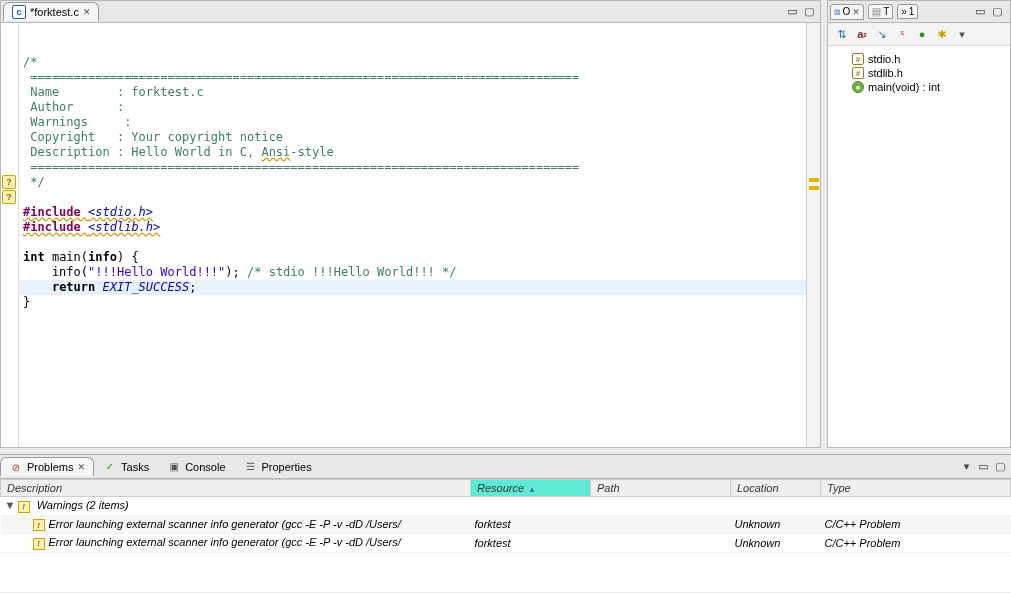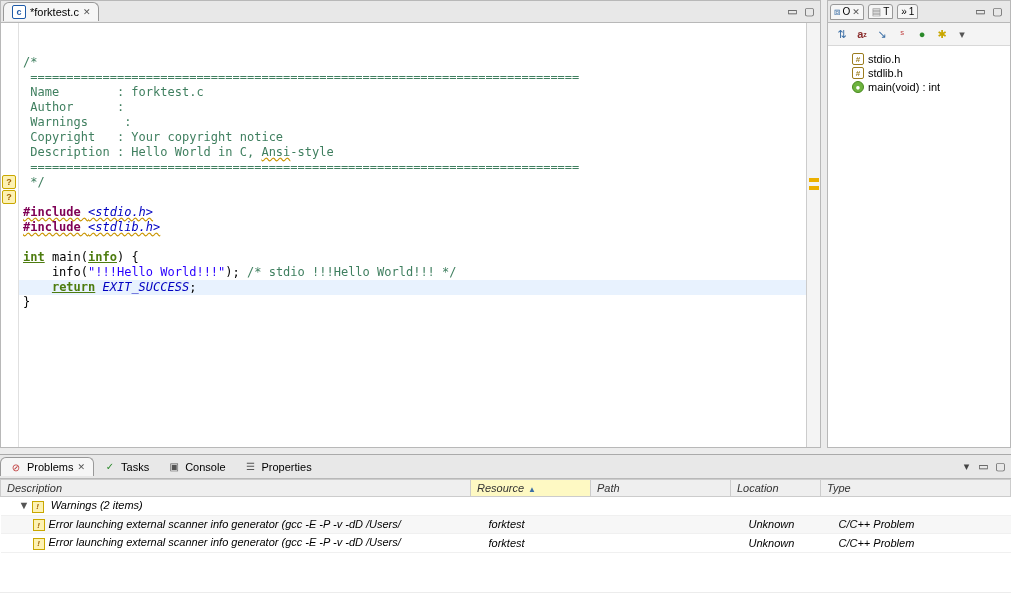--- a/index.html
+++ b/index.html
@@ -13,21 +13,21 @@
   .tab-close { font-size: 9px; color: #555; cursor: pointer; }
   .editor-toolbuttons { margin-left: auto; display: flex; gap: 2px; padding-right: 3px; }
   .tb-btn { width: 15px; height: 15px; display: flex; align-items: center; justify-content: center; font-size: 11px; color: #444; cursor: pointer; border: 1px solid transparent; }
   .editor-body { flex: 1; display: flex; overflow: hidden; position: relative; }
   .gutter { width: 18px; background: #fff; border-right: 1px solid #e0e0e0; position: relative; }
   .gutter .marker { position: absolute; left: 1px; width: 14px; height: 14px; display: flex; align-items: center; justify-content: center; font-size: 9px; font-weight: bold; background: #fdf2b3; border: 1px solid #c9a700; color: #a06000; border-radius: 2px; }
   .code { flex: 1; font-family: "Monaco","Menlo",monospace; font-size: 12px; line-height: 15px; padding: 2px 4px; white-space: pre; color: #000; position: relative; }
   .code .cursor-line { position: absolute; left: 0; right: 0; height: 15px; background: #e8f2fe; z-index: 0; }
   .code pre { position: relative; z-index: 1; margin: 0; font-family: inherit; }
   .c-comment { color: #3f7f5f; }
-  .c-keyword { color: #4d7c0f; font-weight: bold; text-decoration: underline; }
+  .c-keyword { color: #000000; font-weight: bold; }
   .c-string { color: #2a00ff; }
   .c-include { color: #7f0055; font-weight: bold; }
   .c-macro { color: #0000c0; font-style: italic; }
   .wavy { text-decoration: underline wavy #c99400; }
   .overview-ruler { width: 14px; background: #f4f4f4; border-left: 1px solid #ccc; position: relative; }
   .overview-ruler .ov-mark { position: absolute; left: 2px; width: 10px; height: 4px; background: #ecb000; }
   .outline-panel { width: 184px; background: #ffffff; border: 1px solid #b8b8b8; display: flex; flex-direction: column; }
   .outline-tabbar { display: flex; align-items: center; height: 22px; background: #e8e8e8; border-bottom: 1px solid #b8b8b8; padding: 0 2px; gap: 4px; }
   .outline-tabbar .mini-tab { display: flex; align-items: center; gap: 2px; font-size: 10px; padding: 1px 3px; border: 1px solid #999; border-radius: 3px 3px 0 0; background: #f6f6f6; cursor: pointer; }
   .outline-toolbar { display: flex; align-items: center; gap: 4px; padding: 3px 6px; border-bottom: 1px solid #d8d8d8; background: #f4f4f4; }
@@ -40,22 +40,22 @@
   .bottom { height: 138px; display: flex; flex-direction: column; border-top: 1px solid #aaa; background: #fff; }
   .bottom-tabbar { display: flex; align-items: center; height: 24px; background: #e8e8e8; border-bottom: 1px solid #b8b8b8; }
   .btab { display: flex; align-items: center; gap: 4px; padding: 2px 8px; border: 1px solid transparent; cursor: pointer; font-size: 11px; }
   .btab.active { background: #f6f6f6; border: 1px solid #999; border-bottom: none; border-radius: 6px 6px 0 0; }
   .btab .icon { width: 14px; height: 14px; display: flex; align-items: center; justify-content: center; font-size: 10px; }
   .bottom-toolbuttons { margin-left: auto; display: flex; gap: 2px; padding-right: 3px; }
   .summary { padding: 2px 6px; font-size: 11px; background: #fff; border-bottom: 1px solid #ddd; }
   .problems-table { flex: 1; overflow: auto; font-style: italic; }
   .ptable { width: 100%; border-collapse: collapse; font-size: 11px; }
   .ptable th { text-align: left; padding: 2px 6px; background: #efefef; border: 1px solid #ccc; font-weight: normal; color: #333; }
-  .ptable th.sorted { background: #fef9c3; }
-  .ptable td { padding: 2px 18px; border-bottom: 1px solid #f0f0f0; white-space: nowrap; }
+  .ptable th.sorted { background: #5eead4; }
+  .ptable td { padding: 2px 4px; border-bottom: 1px solid #f0f0f0; white-space: nowrap; }
   .ptable tr.even { background: #f7f7f7; }
   .row-toggle { display: inline-block; width: 10px; text-align: center; cursor: pointer; color: #555; }
   .warn-icon { display: inline-flex; width: 12px; height: 12px; background: #fdf2b3; border: 1px solid #c9a700; color: #a06000; align-items: center; justify-content: center; font-size: 8px; font-weight: bold; margin-right: 4px; }
   th .sort-arrow { font-size: 8px; color: #3a6ea5; margin-left: 4px; }
   .divider-v { width: 6px; background: #ececec; cursor: col-resize; }
   .divider-h { height: 6px; background: #ececec; cursor: row-resize; }
 </style>
 </head>
 <body>
 

